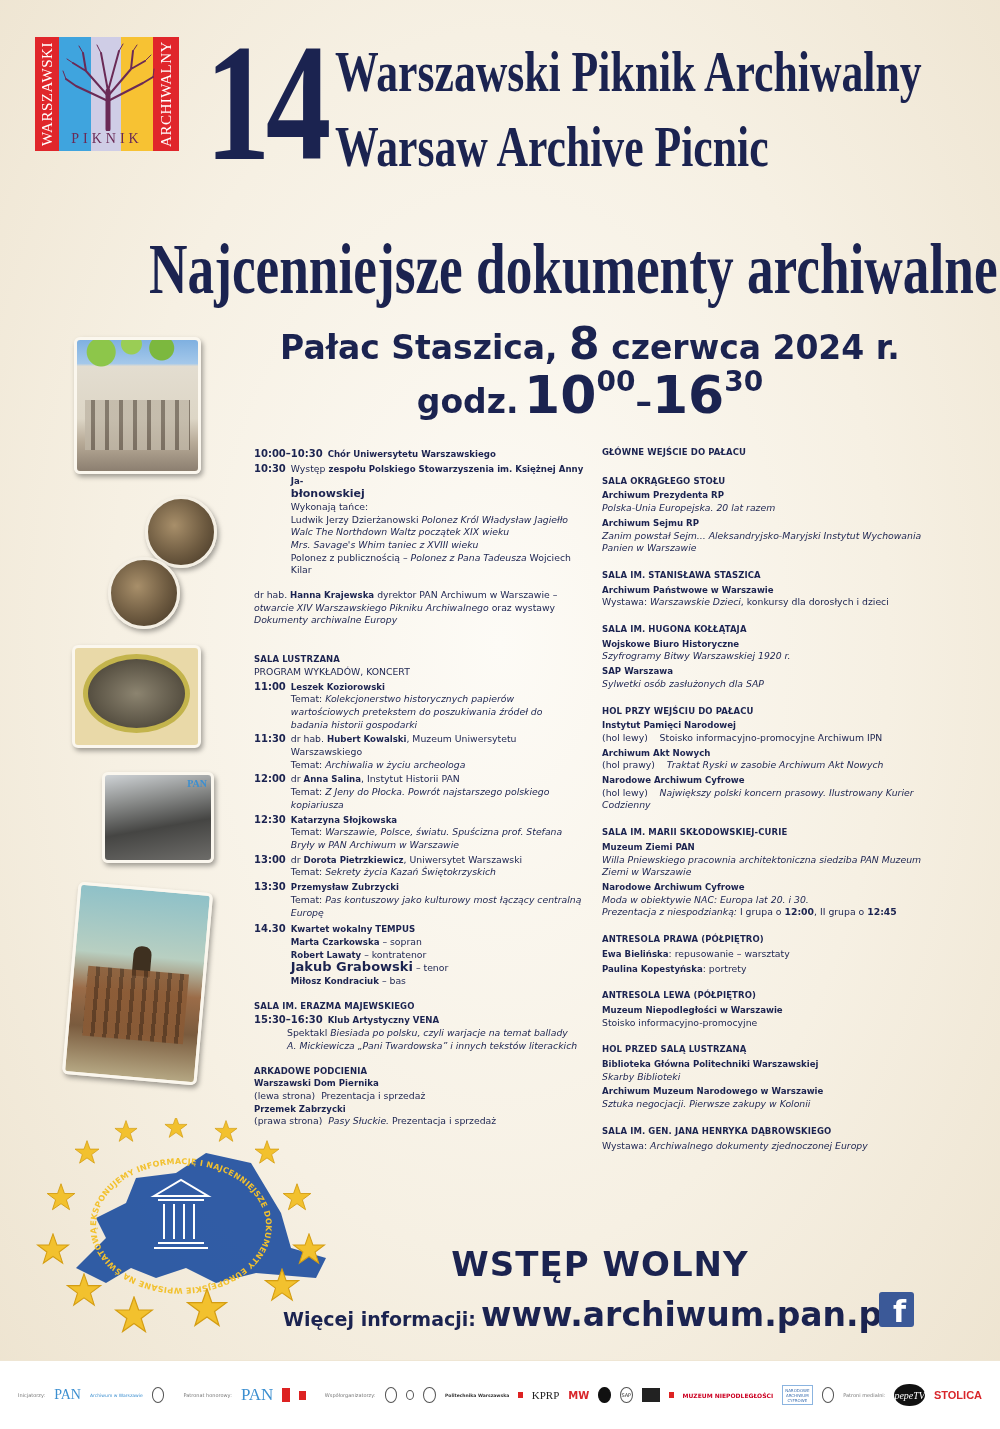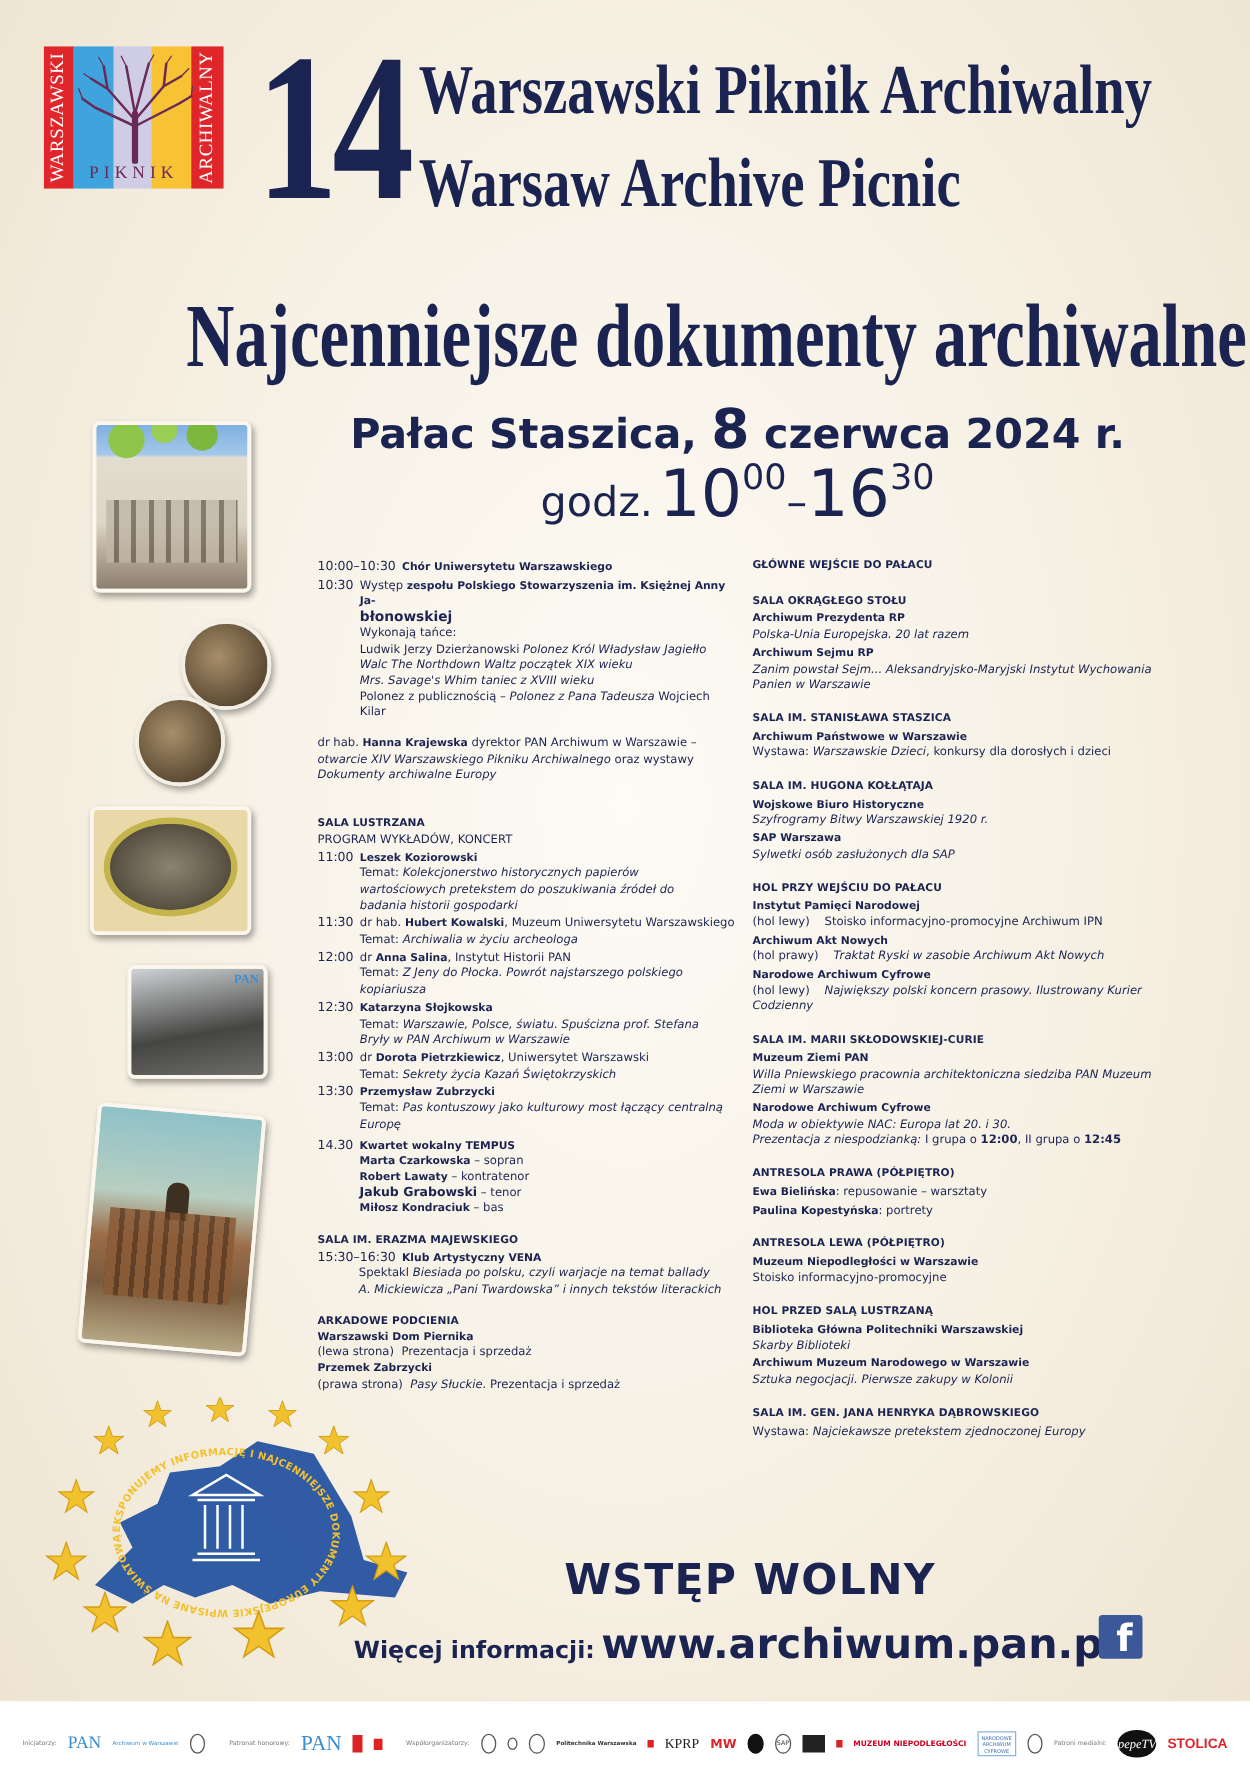--- a/index.html
+++ b/index.html
@@ -61,21 +61,21 @@
   .subtitle span { display: inline-block; transform: scaleX(0.74); }
 
   .place {
     position: absolute; left: 255px; width: 670px; top: 318px; text-align: center;
     font-family: "DejaVu Sans", sans-serif; font-weight: bold;
     font-size: 33px; color: #1b2350; white-space: nowrap;
   }
   .place .big { font-size: 44px; }
   .hours {
     position: absolute; left: 255px; width: 670px; top: 365px; text-align: center;
-    font-family: "DejaVu Sans", sans-serif; font-weight: normal; color: #1b2350;
+    font-family: "DejaVu Sans", sans-serif; font-weight: bold; color: #1b2350;
     white-space: nowrap;
   }
   .hours .lbl { font-size: 33px; }
   .hours .num { font-size: 52px; }
   .hours sup { font-size: 28px; vertical-align: 22px; }
 
   
   .photo {
     position: absolute; border: 3px solid #fbf7ee; border-radius: 6px;
     box-shadow: 2px 3px 5px rgba(0,0,0,0.35); overflow: hidden;
@@ -119,21 +119,21 @@
 
   
   .col { position: absolute; font-family: "DejaVu Sans", sans-serif; color: #1b2350;
     font-size: 9.3px; line-height: 12.7px; }
   .col-left { left: 254px; top: 448px; width: 336px; }
   .col-right { left: 602px; top: 446px; width: 340px; }
   .b { font-weight: bold; }
   .i { font-style: italic; }
   .sec { font-weight: bold; font-size: 8.5px; letter-spacing: 0.1px; }
   .row { display: flex; }
-  .row .t { font-weight: normal; flex: 0 0 auto; margin-right: 5px; font-size: 10px; }
+  .row .t { font-weight: bold; flex: 0 0 auto; margin-right: 5px; font-size: 10px; }
   .row .c { flex: 1; }
   .indent { padding-left: 33px; }
   .gap-s { height: 2px; }
   .gap-m { height: 12px; }
   .gap-l { height: 26px; }
   .line { display: block; }
 
   
   .admission {
     position: absolute; left: 400px; width: 400px; top: 1244px; text-align: center;
@@ -350,21 +350,21 @@
       <div class="gap-s"></div>
       <div class="gap-s"></div>
     </div>
 
   <div class="row">
     <span class="t">14.30</span>
     <span class="c">
       <span class="line b" style="font-size:8.6px">Kwartet wokalny TEMPUS</span>
       <span class="line"><span class="b" style="font-size:8.6px">Marta Czarkowska</span><span> – sopran</span></span>
       <span class="line"><span class="b" style="font-size:8.6px">Robert Lawaty</span><span> – kontratenor</span></span>
-      <span class="line"><span class="b" style="font-size:10px">Jakub Grabowski</span><span> – tenor</span></span>
+      <span class="line"><span class="b" style="font-size:13px">Jakub Grabowski</span><span> – tenor</span></span>
       <span class="line"><span class="b" style="font-size:8.6px">Miłosz Kondraciuk</span><span> – bas</span></span>
     </span>
   </div>
 
   <div class="gap-m"></div>
   <div class="sec">SALA IM. ERAZMA MAJEWSKIEGO</div>
   <div class="gap-s"></div>
   <div class="row">
     <span class="t">15:30–16:30</span>
     <span class="c">
@@ -509,21 +509,21 @@
         <span class="line b" style="font-size:8.6px">Archiwum Muzeum Narodowego w Warszawie</span>
         <span class="line"><span class="i" style="white-space:pre">Sztuka negocjacji. Pierwsze zakupy w Kolonii</span></span>
       </div>
       <div class="gap-s"></div>
       <div class="gap-m"></div>
     </div>
     <div>
       <div class="sec">SALA IM. GEN. JANA HENRYKA DĄBROWSKIEGO</div>
       <div class="gap-s"></div>
       <div>
-        <span class="line"><span class="" style="white-space:pre">Wystawa: </span><span class="i" style="white-space:pre">Najciekawsze pretekstem zjednoczonej Europy</span></span>
+        <span class="line"><span class="" style="white-space:pre">Wystawa: </span><span class="i" style="white-space:pre">Archiwalnego dokumenty zjednoczonej Europy</span></span>
       </div>
       <div class="gap-s"></div>
       <div class="gap-m"></div>
     </div>
   </div>
 
 <div class="admission">WSTĘP WOLNY</div>
 <div class="more-info">
   <span class="lbl">Więcej informacji:</span>
   <span class="url">www.archiwum.pan.pl</span>

